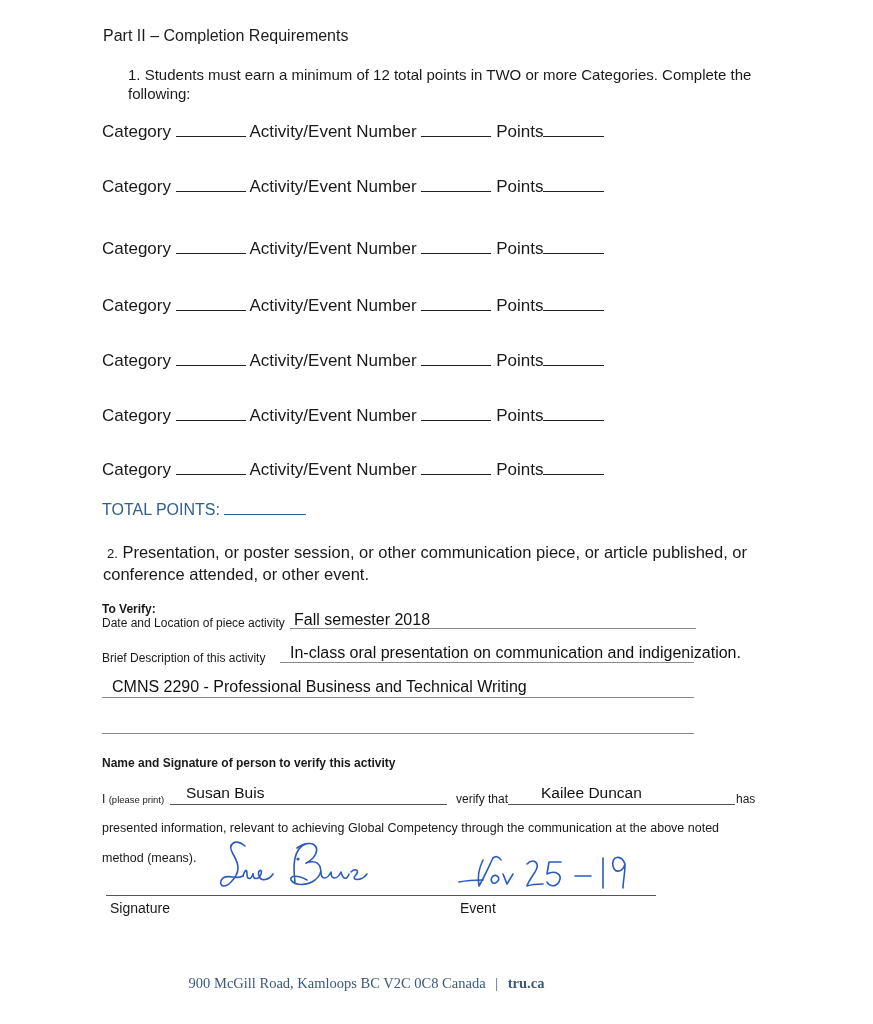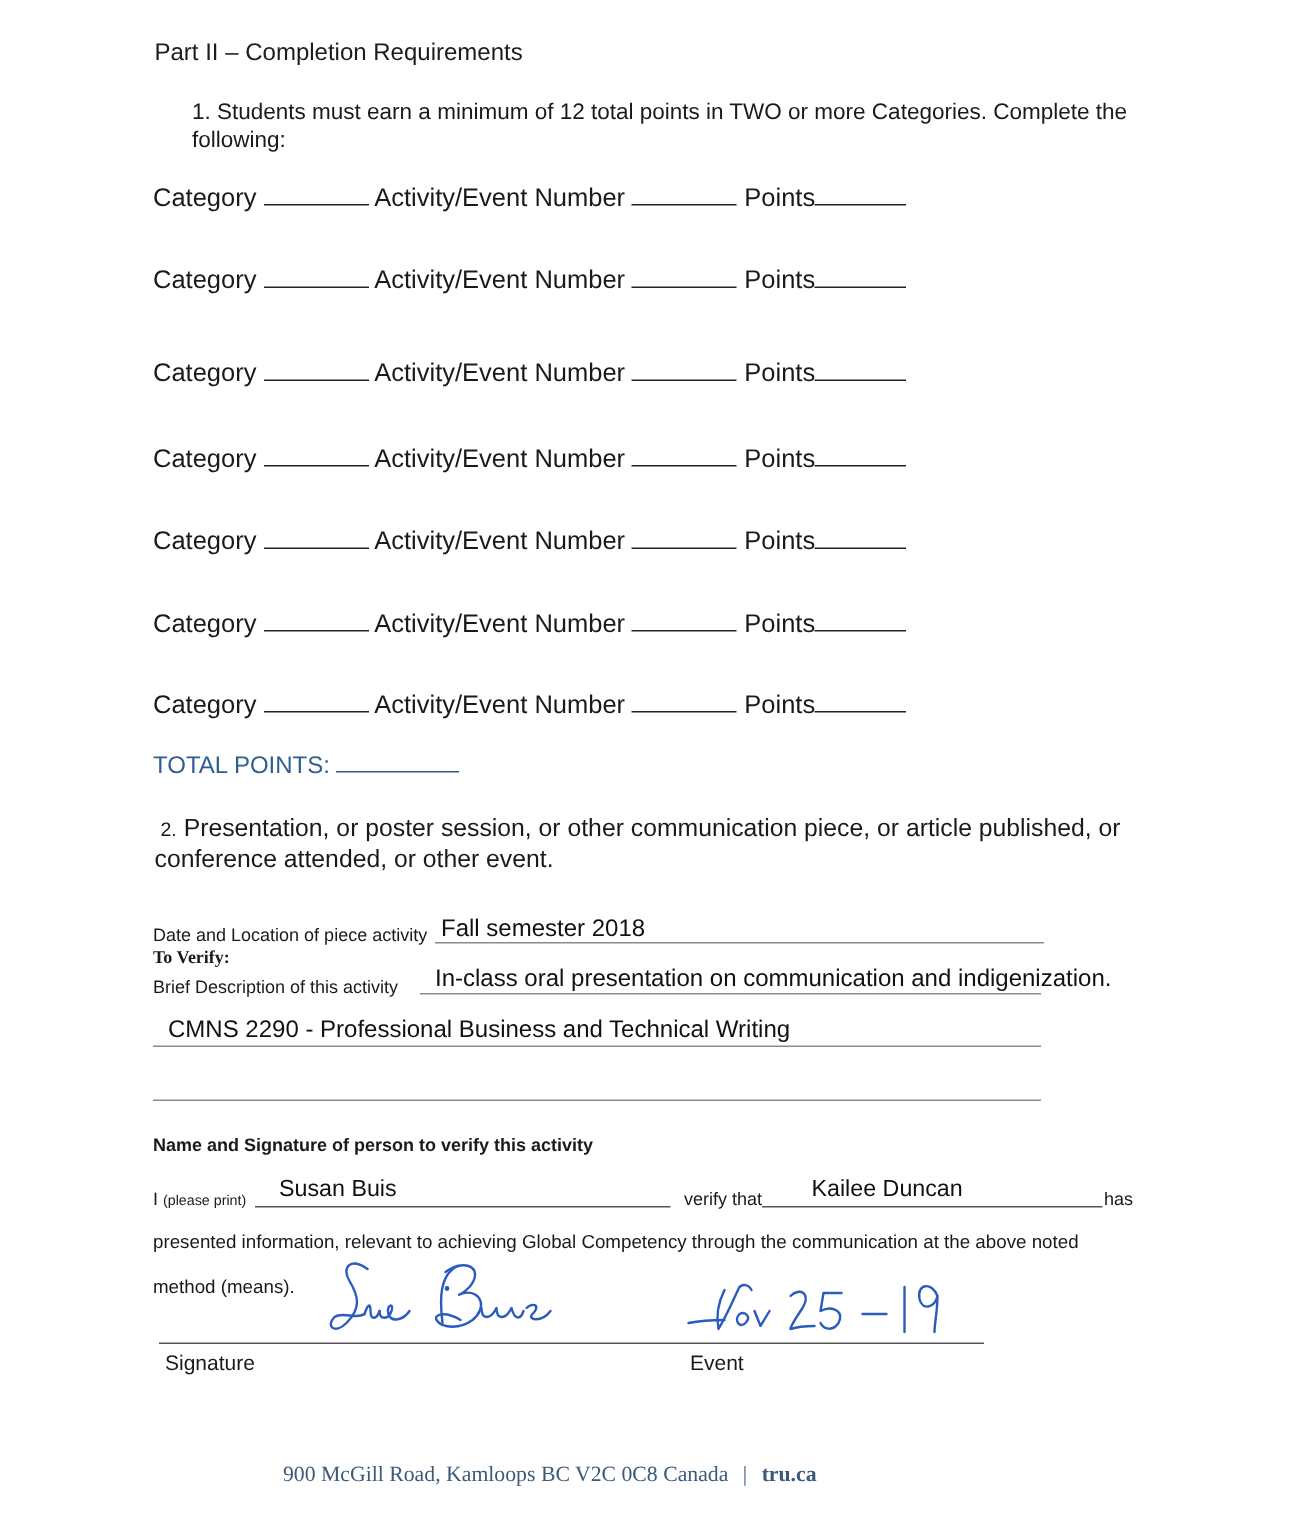--- a/index.html
+++ b/index.html
@@ -7,21 +7,21 @@
          font-family: "Liberation Sans", sans-serif; color: #1a1a1a; }
   .abs { position: absolute; white-space: nowrap; }
   .title { left: 103px; top: 27px; font-size: 16px; color: #1c1c1c; }
   .intro { left: 88px; top: 65px; font-size: 15px; line-height: 19px; width: 680px; white-space: normal; margin-left: 40px; }
   .cat-row { left: 102px; font-size: 17px; }
   .cat-row .ul { display: inline-block; border-bottom: 1px solid #222; height: 13px; vertical-align: baseline; }
   .total { left: 102px; top: 500px; font-size: 16px; color: #2f5f91; }
   .total .ul { display: inline-block; width: 82px; border-bottom: 1px solid #2f5f91; height: 14px; margin-left: 4px; }
   .item2 { left: 103px; top: 542px; font-size: 16.5px; line-height: 21px; white-space: normal; width: 680px; }
   .item2 .num { font-size: 13px; margin-left: 4px; }
-  .toverify { left: 102px; top: 631px; font-size: 12px; font-weight: bold; font-family: Liberation Serif, serif; }
+  .toverify { left: 102px; top: 602px; font-size: 12px; font-weight: bold; }
   .small-label { font-size: 12px; }
   .field-line { position: absolute; border-bottom: 1px solid #8a8a8a; height: 0; }
   .fill { position: absolute; font-size: 16px; white-space: nowrap; color: #111; }
   .sub-bold { left: 102px; top: 756px; font-size: 12px; font-weight: bold; }
   .verify-line { font-size: 12px; }
   .presented { left: 102px; top: 821px; font-size: 12.5px; }
   .method { left: 102px; top: 851px; font-size: 12.5px; }
   .sig-line { left: 106px; top: 895px; width: 550px; border-bottom: 1px solid #555; height: 0; }
   .sig-label { left: 110px; top: 900px; font-size: 14px; }
   .date-label { left: 460px; top: 900px; font-size: 14px; }

